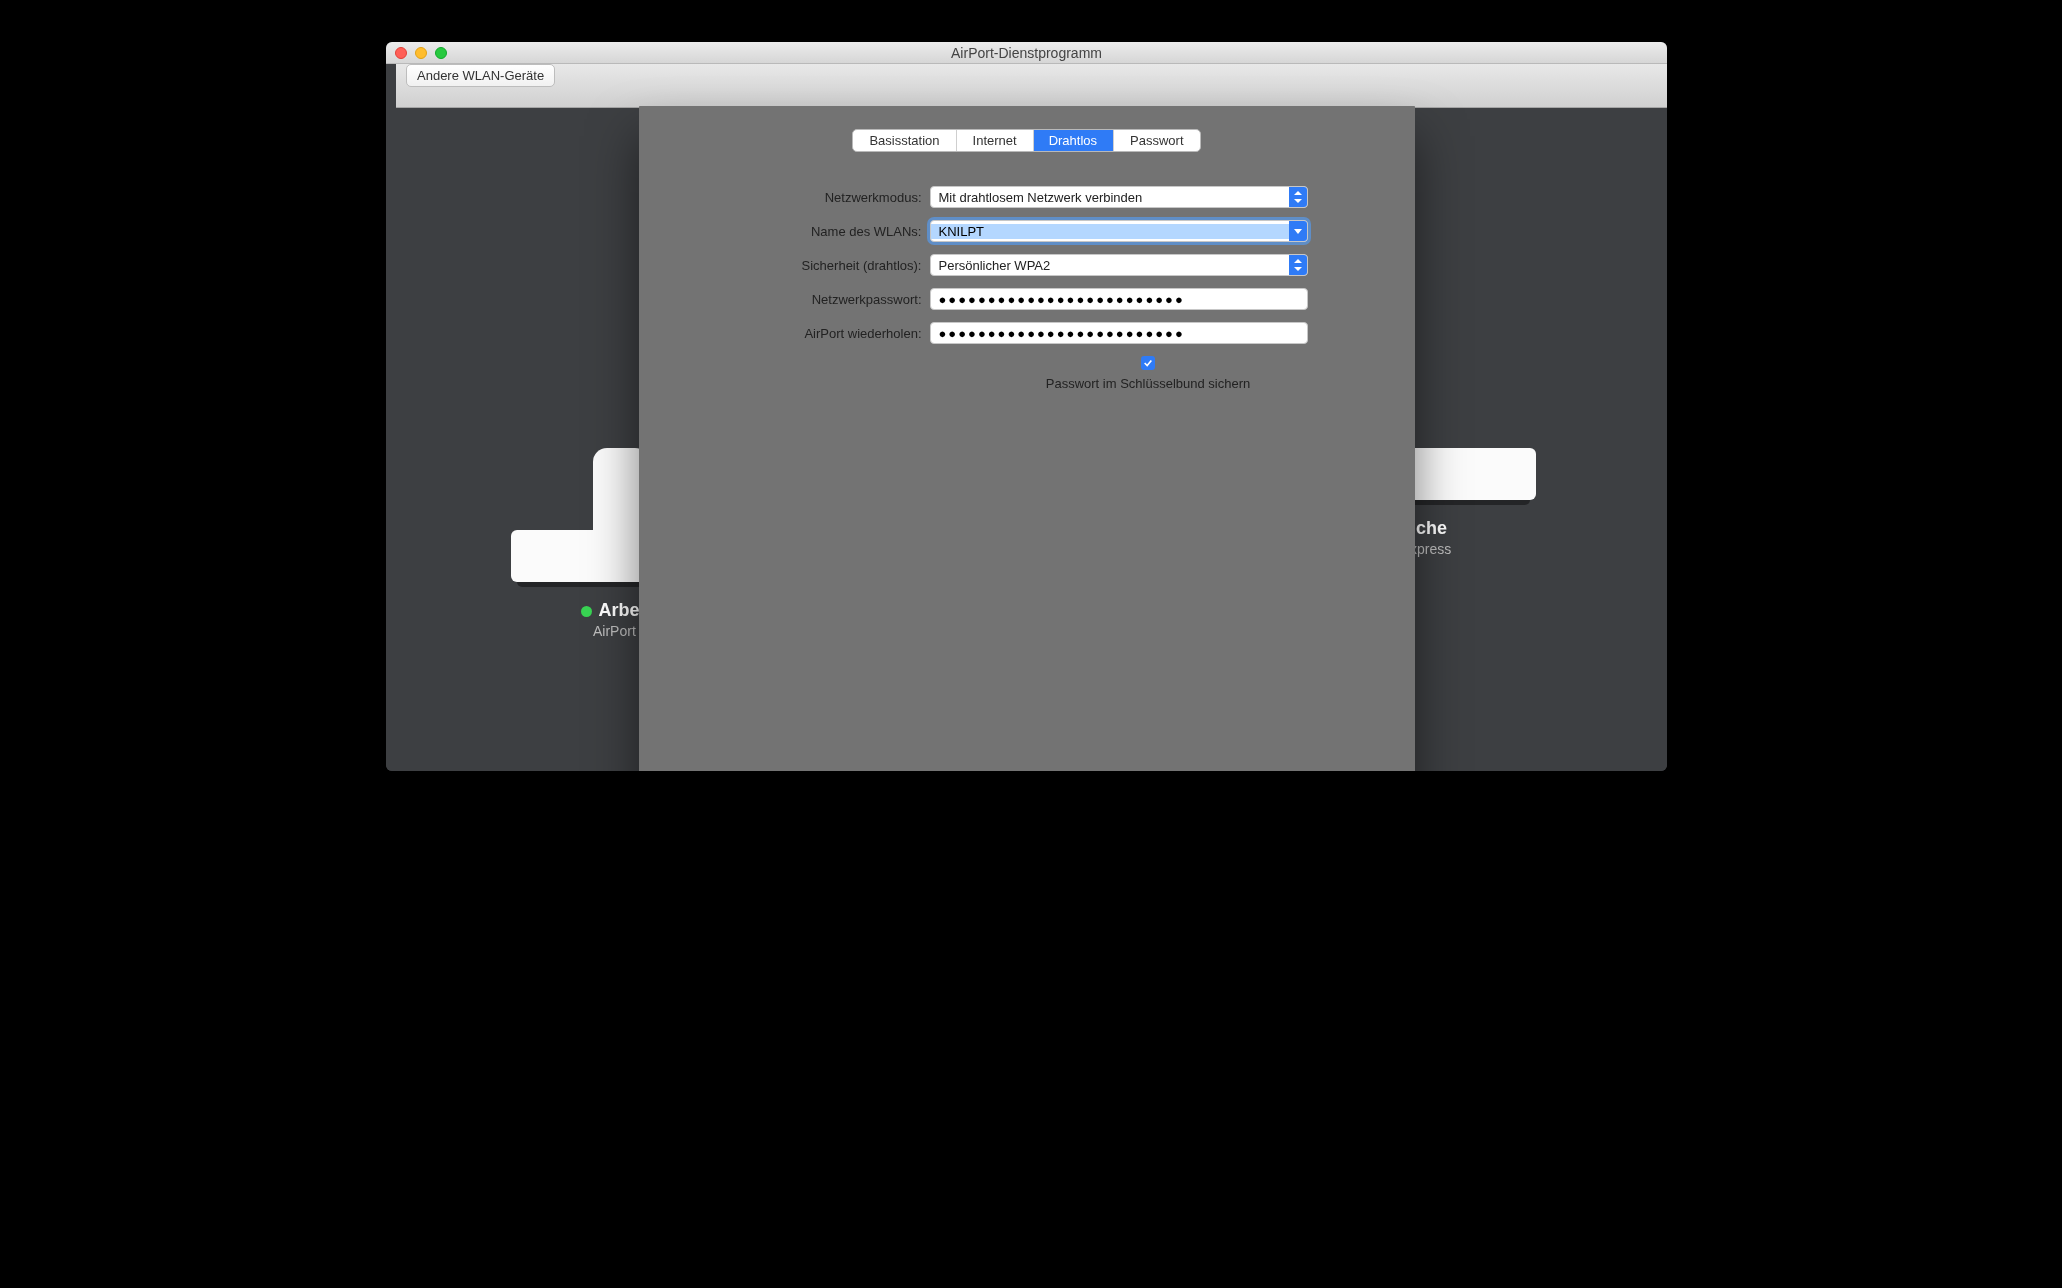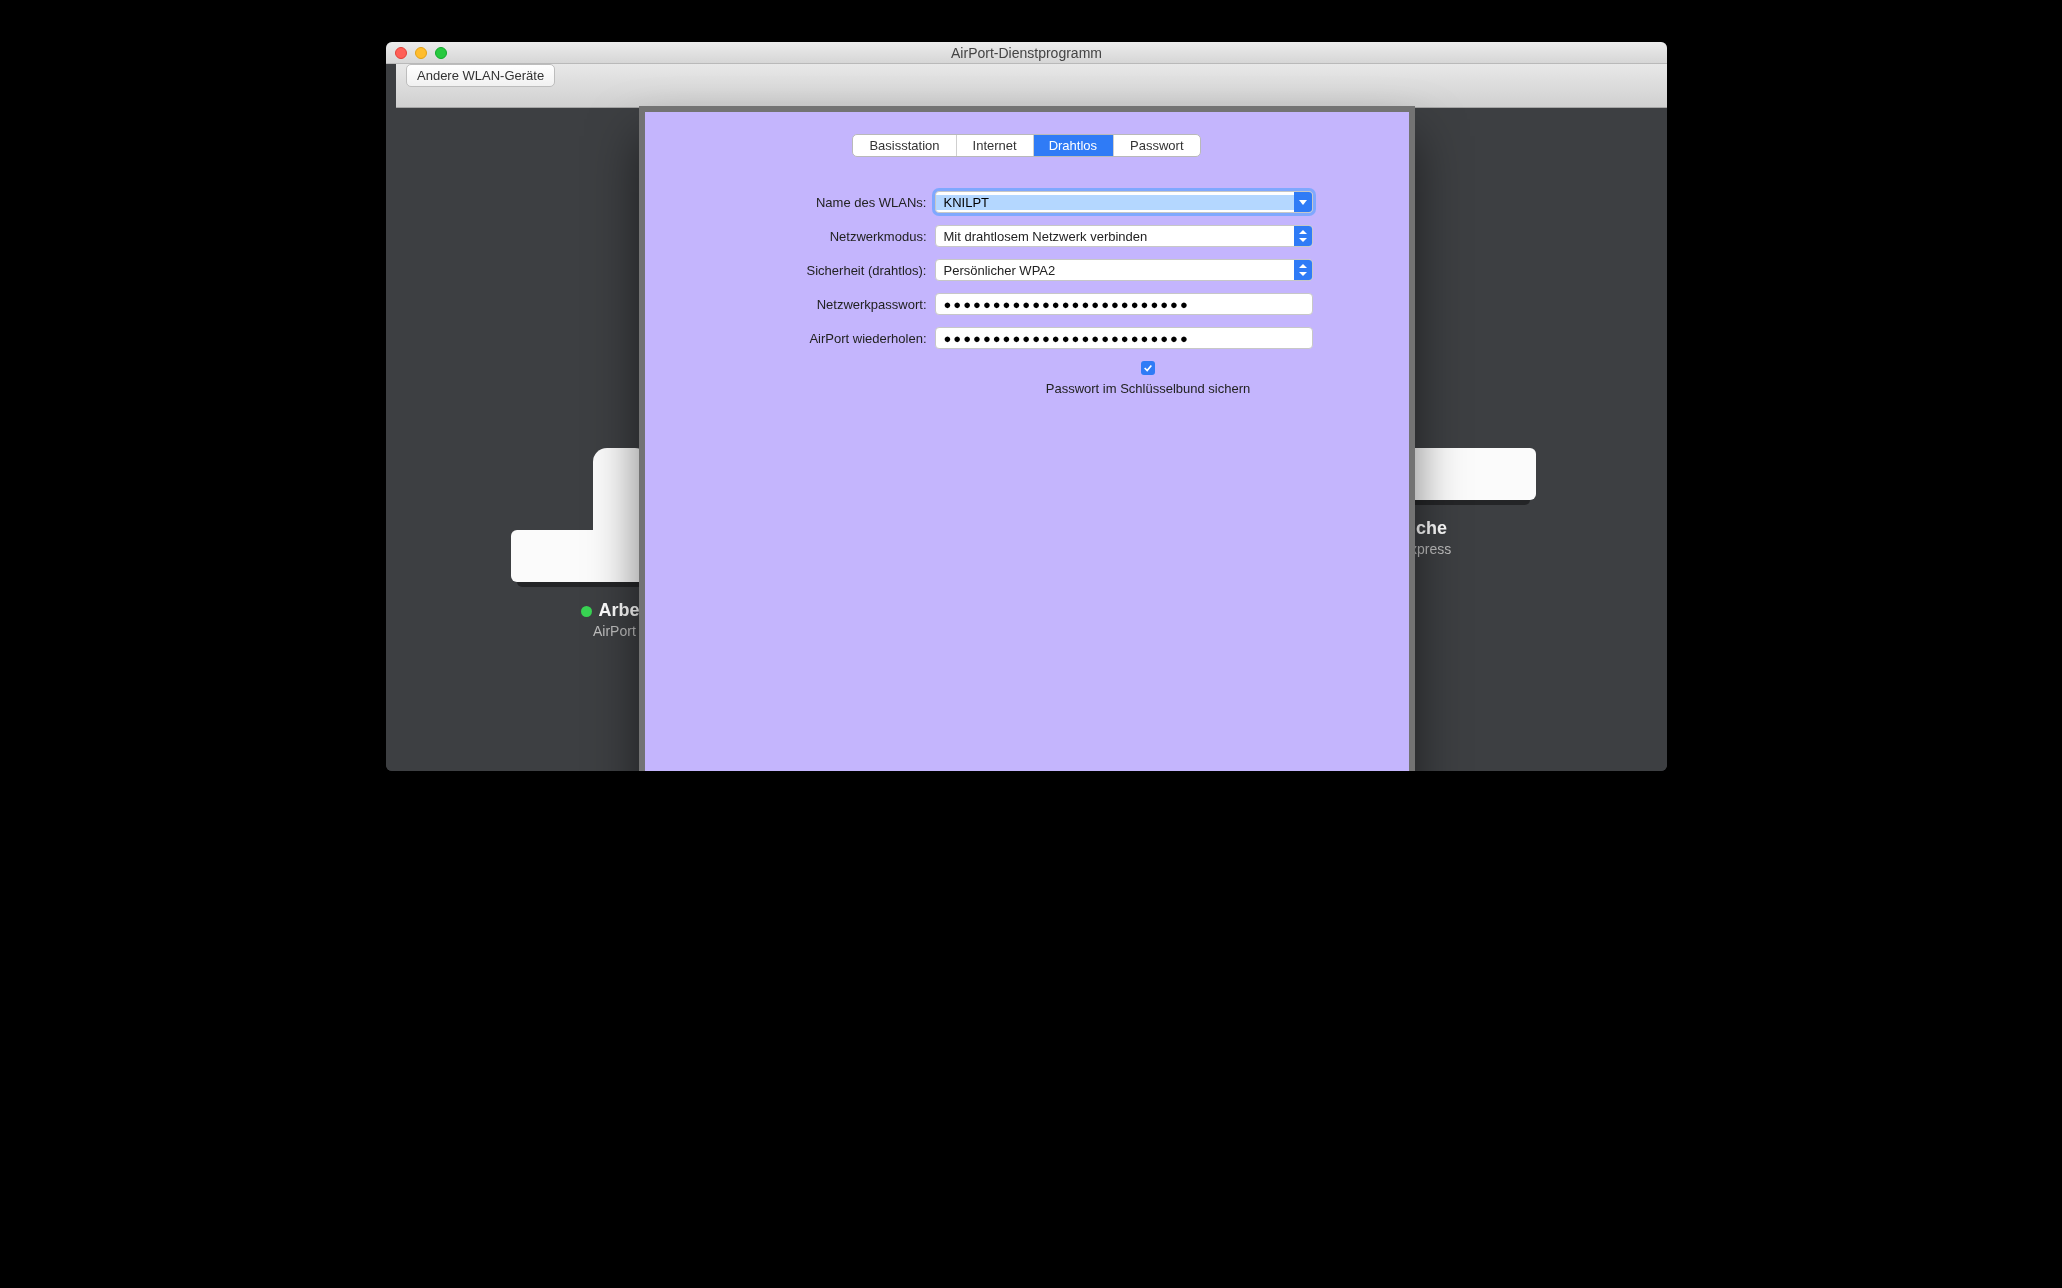--- a/index.html
+++ b/index.html
@@ -36,21 +36,21 @@
   .device .base:after{content:"";position:absolute;left:6px;right:6px;bottom:-5px;height:5px;background:rgba(0,0,0,.4);border-radius:0 0 6px 6px;}
   .device .name{font-size:18px;font-weight:600;color:#fff;margin-top:18px;}
   .device .sub {font-size:14px;color:#bdbdbd;margin-top:2px;}
   .device .dot{display:inline-block;width:11px;height:11px;border-radius:50%;background:#39d353;margin-right:6px;vertical-align:middle;}
   .dev-left {left:110px; top:340px;}
   .dev-right{left:915px;top:340px;}
   
   .sheet{
     position:absolute;left:50%;transform:translateX(-50%);
     top:-2px;width:776px;height:760px;
-    background:#c4b5fd;border:6px solid #737373;border-radius:0 0 6px 6px;
+    background:#737373;border:1px solid #737373;border-radius:0 0 6px 6px;
     box-shadow:0 30px 50px rgba(0,0,0,.5);
     display:flex;flex-direction:column;
   }
   .sheet-body{flex:1;padding:22px 55px;}
   .tabs{display:flex;justify-content:center;margin-bottom:34px;}
   .seg{display:flex;border:1px solid #b9b9b9;border-radius:5px;overflow:hidden;background:#fff;}
   .seg div{padding:3px 16px;font-size:13px;color:#333;border-right:1px solid #cfcfcf;cursor:default;}
   .seg div:last-child{border-right:0;}
   .seg .active{background:#2f7bf6;color:#fff;padding-left:15px;}
   
@@ -126,34 +126,34 @@
           <div class="tabs">
             <div class="seg">
               <div>Basisstation</div>
               <div>Internet</div>
               <div class="active">Drahtlos</div>
               <div>Passwort</div>
             </div>
           </div>
 
           <div class="row">
-            <div class="lbl">Name des WLANs:</div>
+            <div class="lbl">Netzwerkmodus:</div>
             <div class="ctl">
-              <div class="combo focus">
-                <input class="sel" value="KNILPT" style="">
+              <div class="popup">
+                <span>Mit drahtlosem Netzwerk verbinden</span>
                 <span class="arrow"></span>
               </div>
             </div>
           </div>
 
           <div class="row">
-            <div class="lbl">Netzwerkmodus:</div>
+            <div class="lbl">Name des WLANs:</div>
             <div class="ctl">
-              <div class="popup">
-                <span>Mit drahtlosem Netzwerk verbinden</span>
+              <div class="combo focus">
+                <input class="sel" value="KNILPT" style="">
                 <span class="arrow"></span>
               </div>
             </div>
           </div>
 
           <div class="row">
             <div class="lbl">Sicherheit (drahtlos):</div>
             <div class="ctl">
               <div class="popup">
                 <span>Persönlicher WPA2</span>

